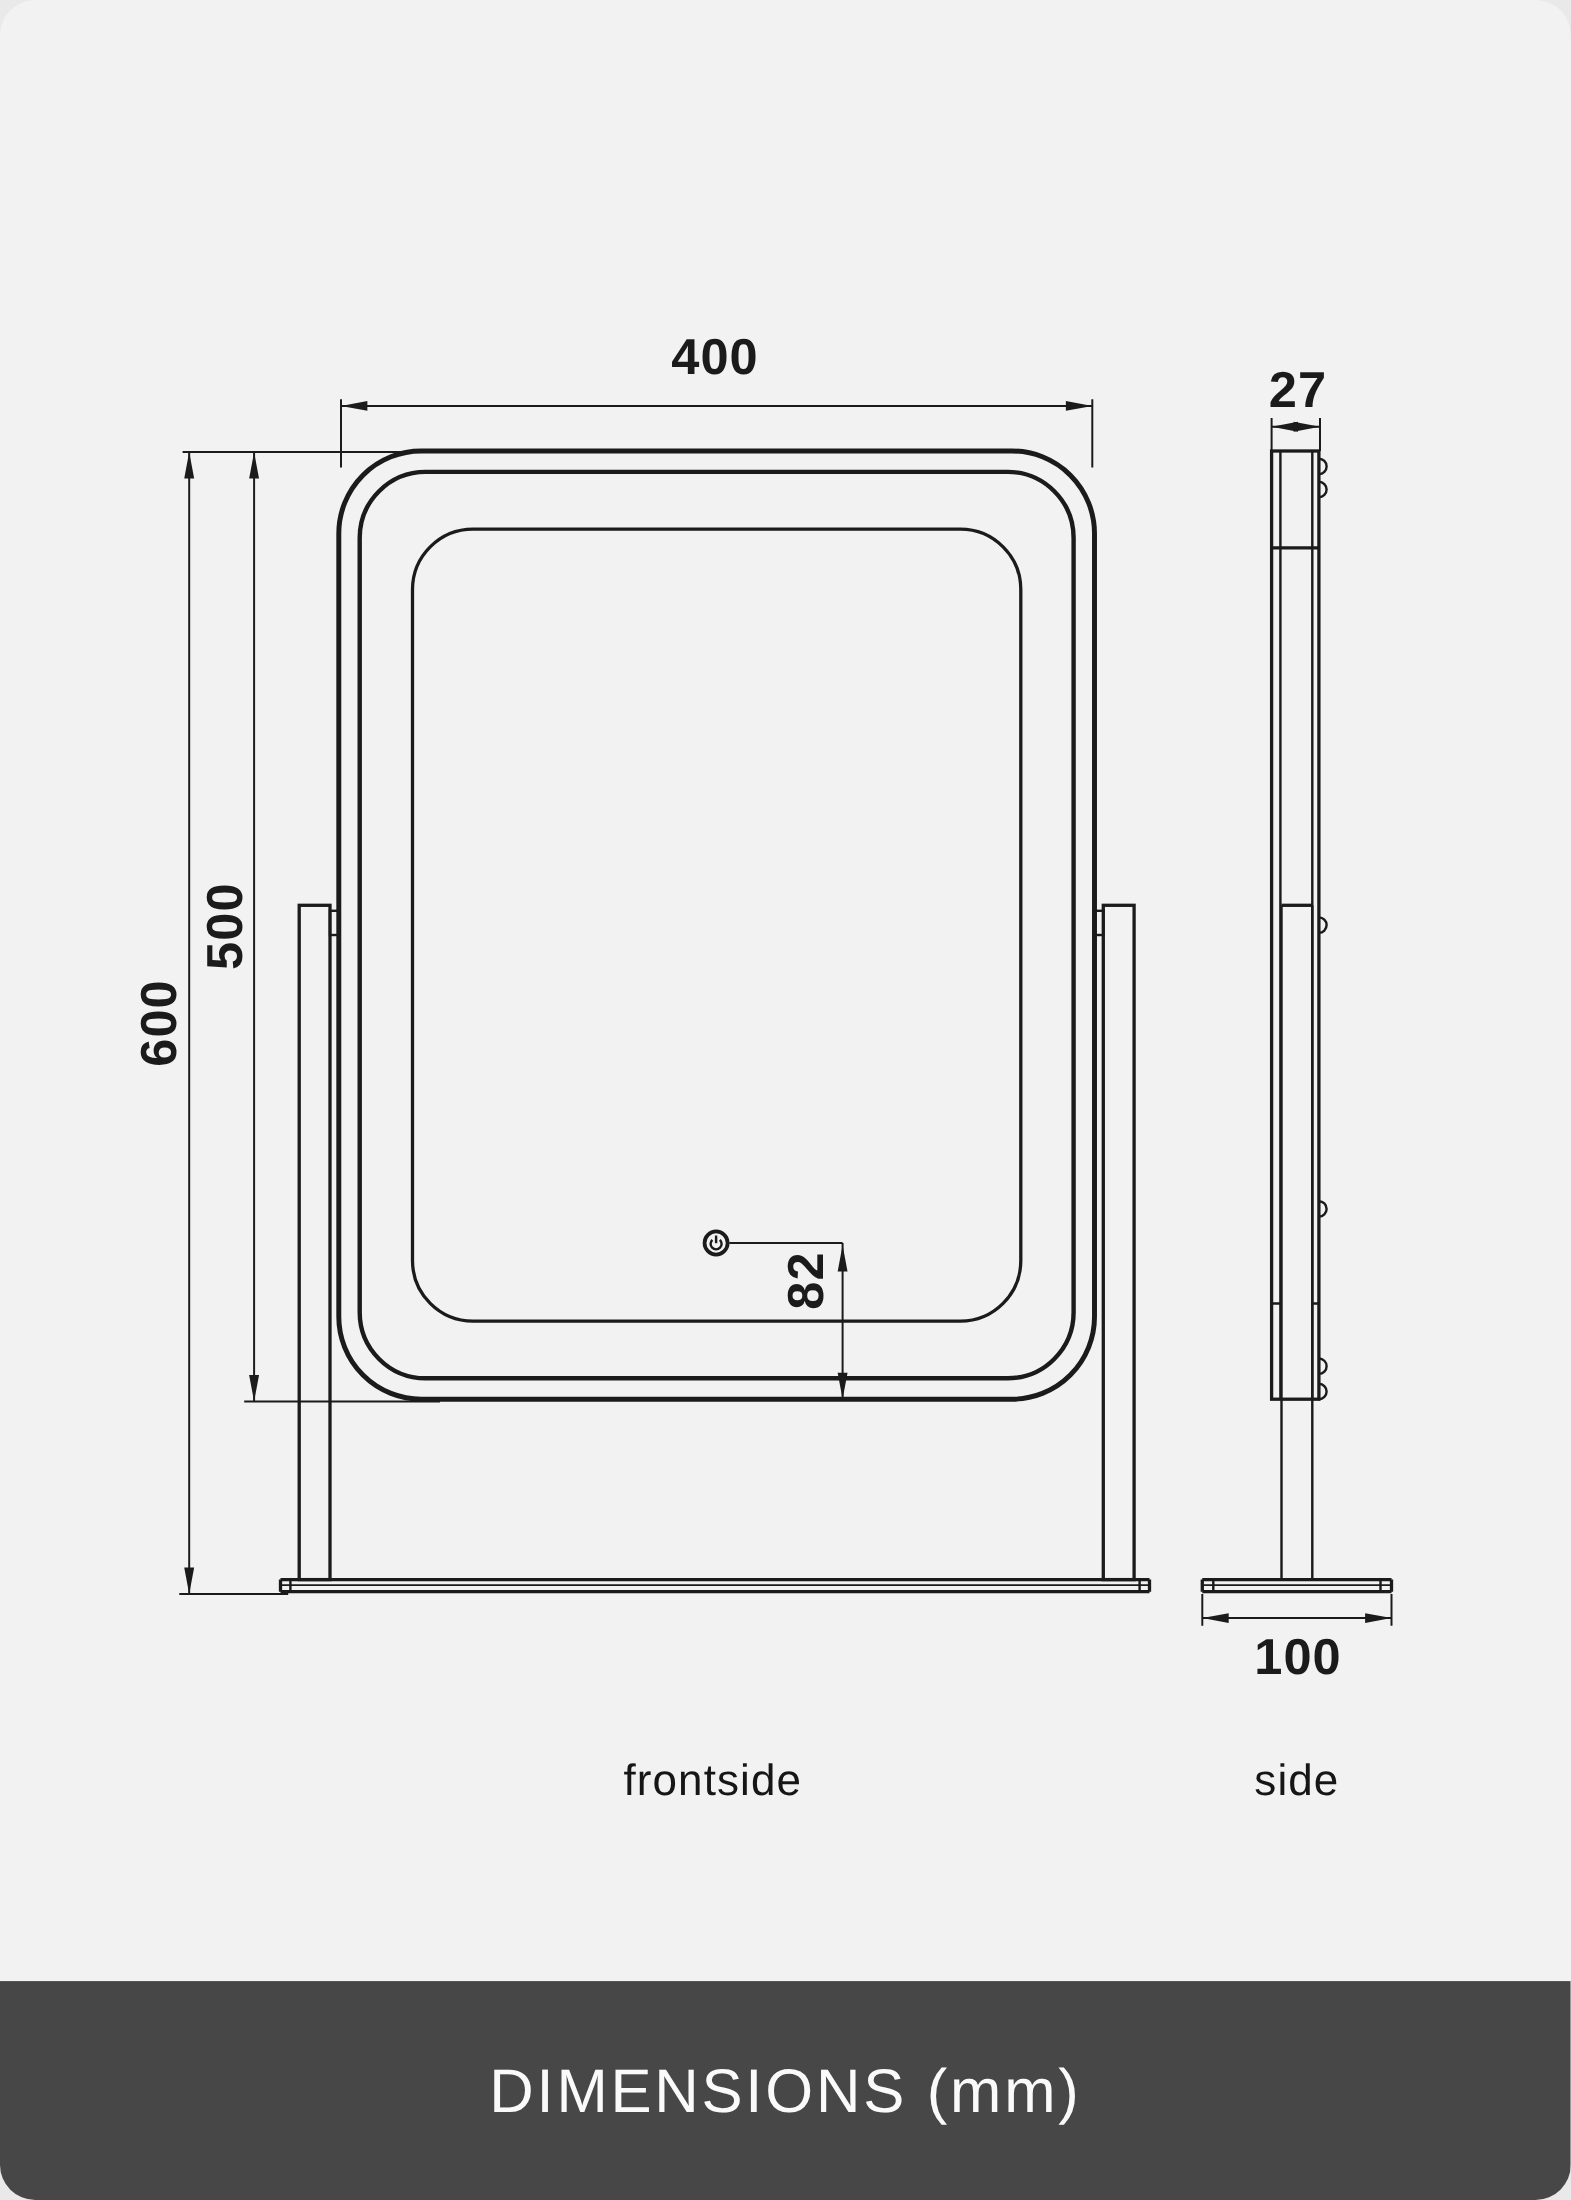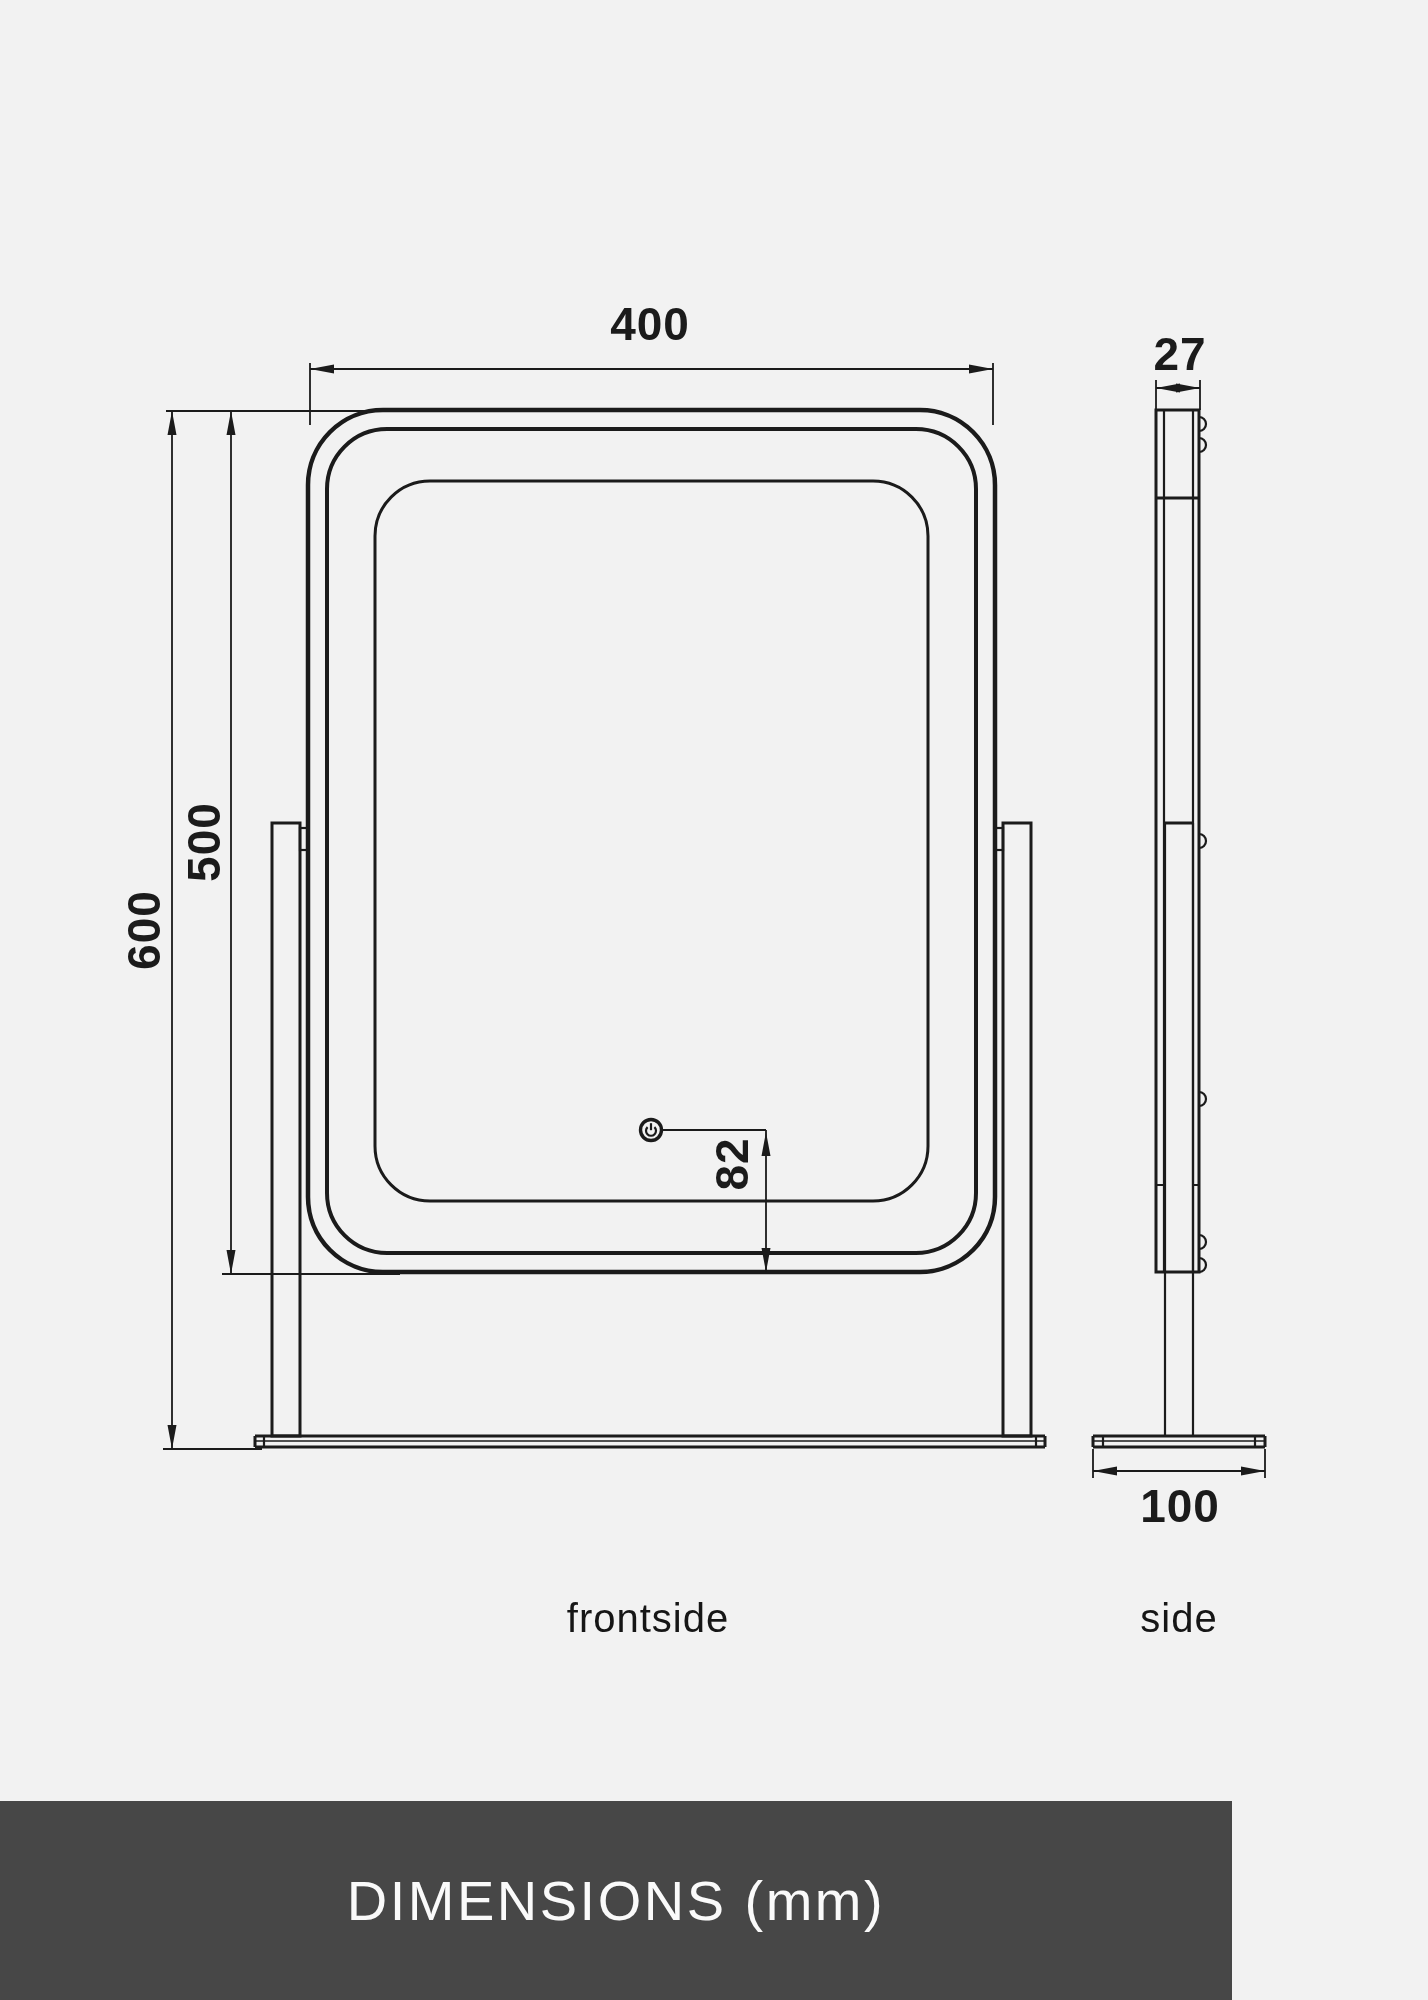--- a/index.html
+++ b/index.html
@@ -7,20 +7,21 @@
     padding: 0;
     background: #e9e9e9;
   }
   .page {
     position: relative;
     width: 1428px;
     height: 2000px;
     background: #f2f2f2;
     overflow: hidden;
     font-family: "Liberation Sans", sans-serif;
+    border-radius: 32px;
   }
   .drawing {
     position: absolute;
     left: 0;
     top: 0;
     width: 1428px;
     height: 2000px;
     display: block;
   }
   
@@ -43,21 +44,21 @@
     font-family: "Liberation Sans", sans-serif;
     font-size: 40px;
     font-weight: 400;
     fill: #161616;
     letter-spacing: 1px;
   }
   .footer-bar {
     position: absolute;
     left: 0;
     top: 1801px;
-    width: 1232px;
+    width: 1428px;
     height: 199px;
     background: #474747;
     display: flex;
     align-items: center;
     justify-content: center;
   }
   .footer-bar span {
     color: #fafafa;
     font-family: "Liberation Sans", sans-serif;
     font-size: 56px;

